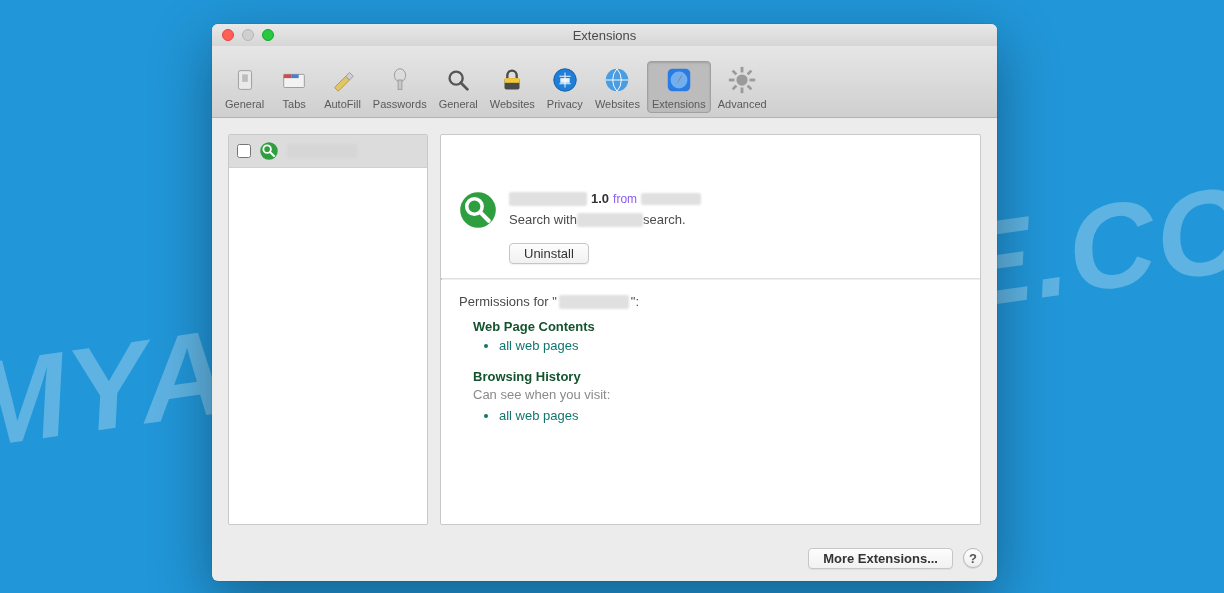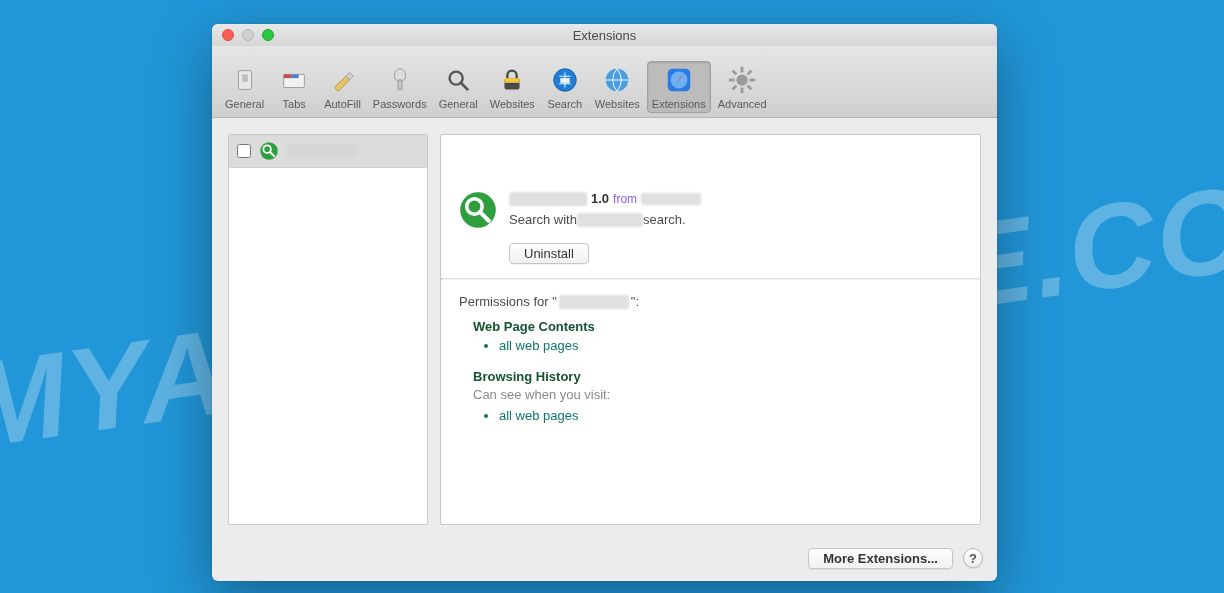--- a/index.html
+++ b/index.html
@@ -312,21 +312,21 @@
 
     <div class="tbitem">
       <div class="ico">
         <svg viewBox="0 0 32 32" width="30" height="30">
             <circle cx="16" cy="16" r="12" fill="#1f7ed8"></circle>
             <path d="M16 8 v16 M10 12 h12 M10 20 h12" stroke="#fff" stroke-width="1"></path>
             <circle cx="16" cy="16" r="12" fill="none" stroke="#1560a8"></circle>
             <path d="M11 14 h10 v5 h-10 z" fill="#fff" opacity="0.9"></path>
           </svg>
       </div>
-      <div class="lbl">Search</div>
+      <div class="lbl">Privacy</div>
     </div>
 
     <div class="tbitem">
       <div class="ico">
         <svg viewBox="0 0 32 32" width="30" height="30">
             <circle cx="16" cy="16" r="12" fill="#4a9de0"></circle>
             <path d="M4 16 h24 M16 4 a18 18 0 0 1 0 24 M16 4 a18 18 0 0 0 0 24" stroke="#fff" stroke-width="1" fill="none"></path>
           </svg>
       </div>
       <div class="lbl">Websites</div>

